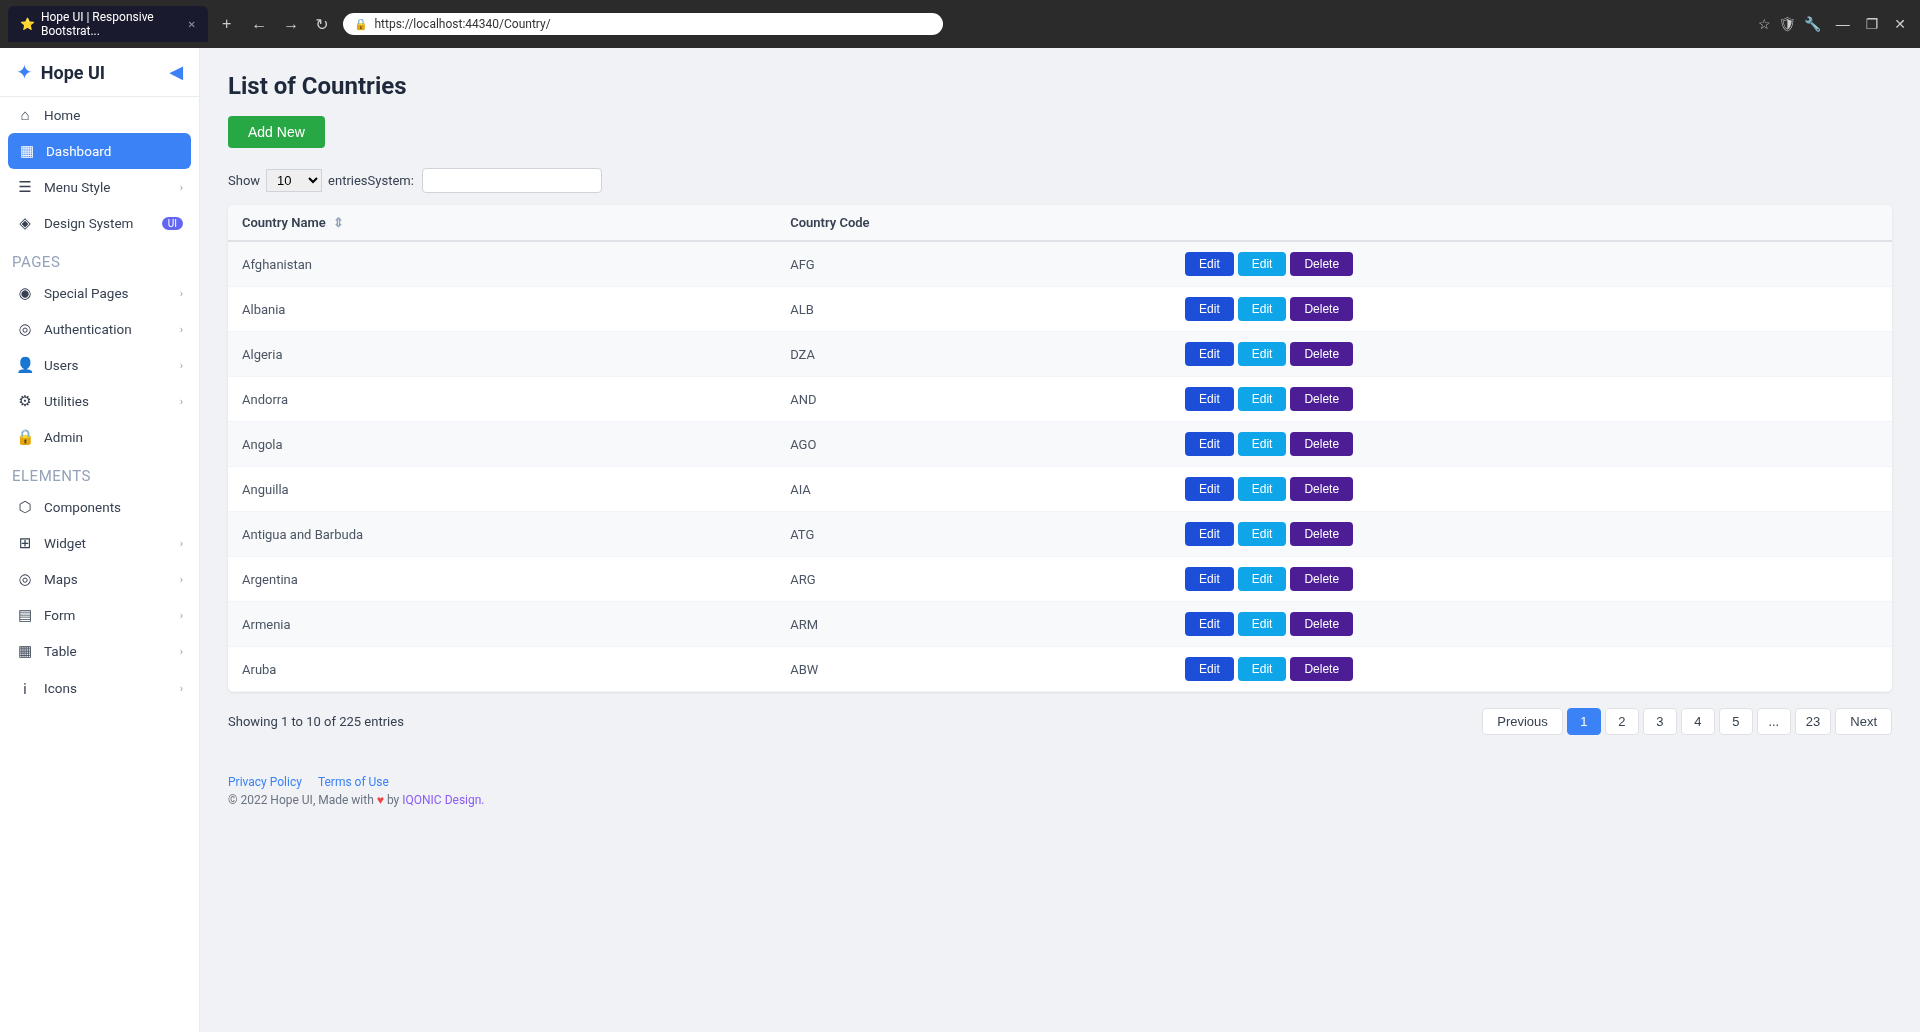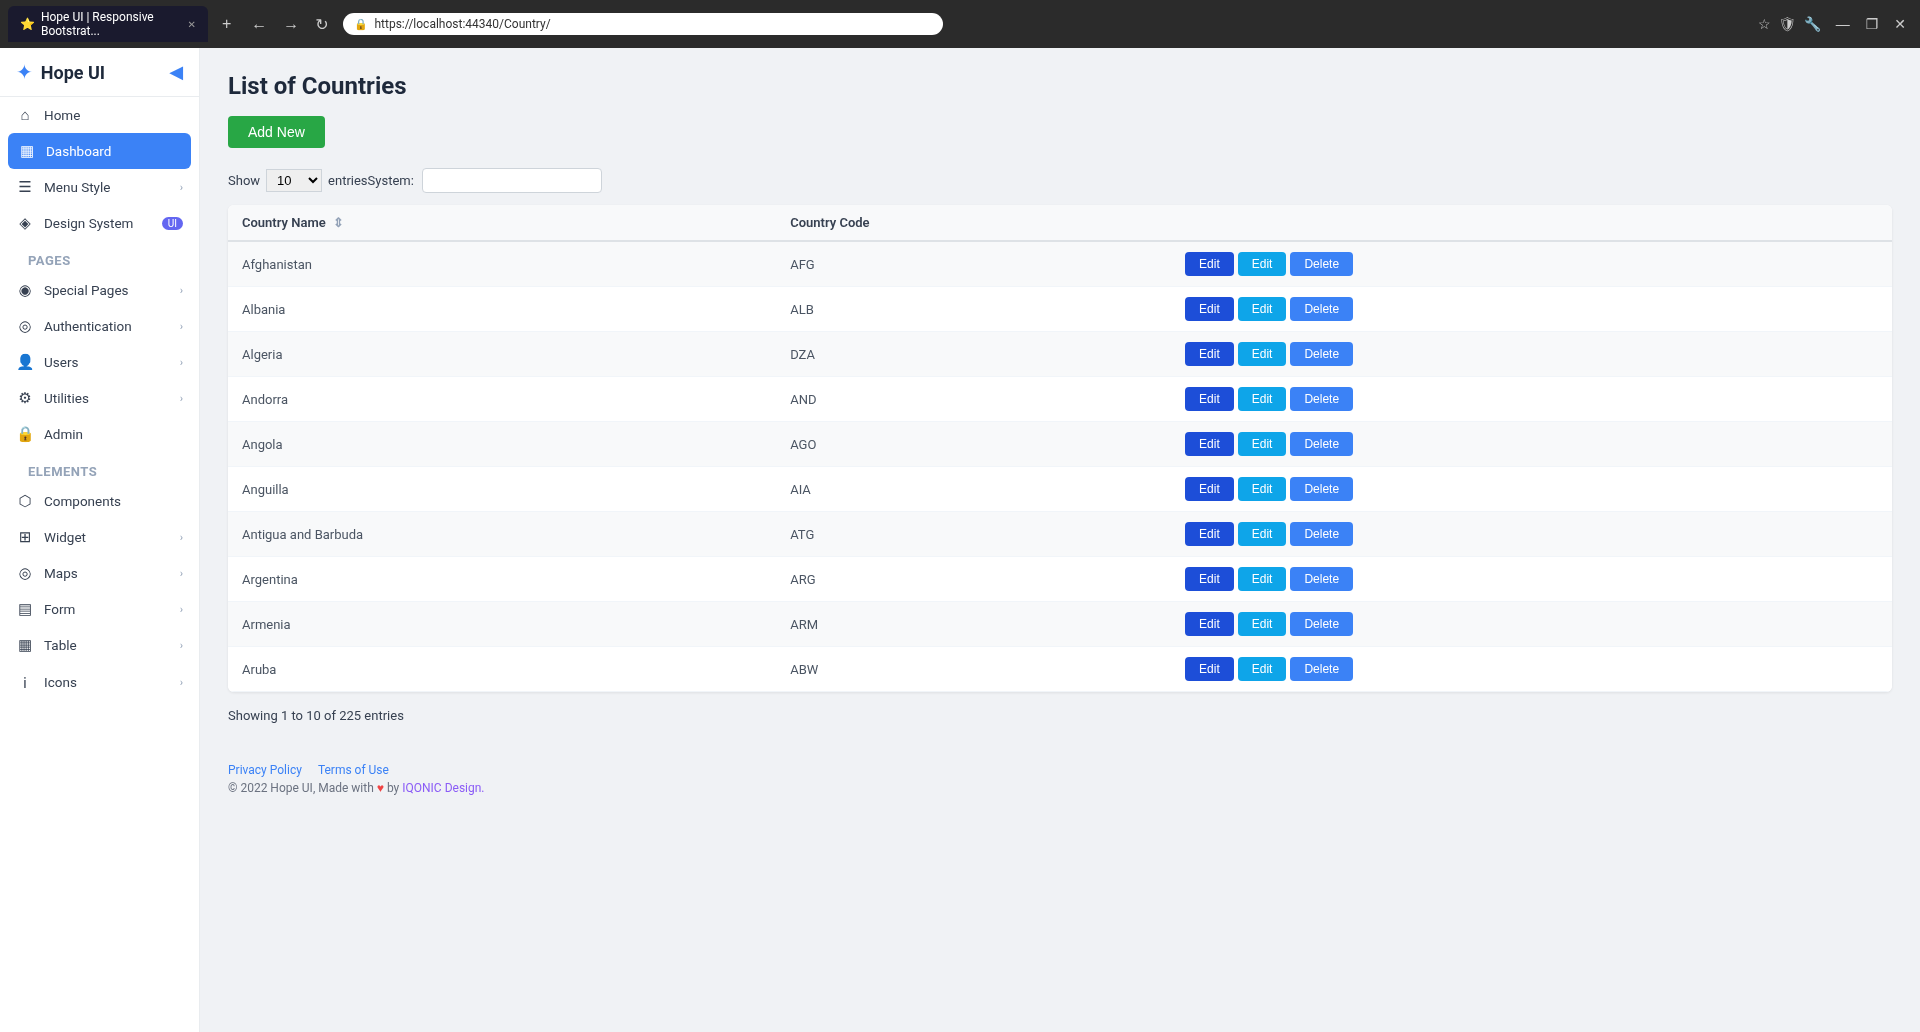--- a/index.html
+++ b/index.html
@@ -20,21 +20,21 @@
     
     .app-layout { display: flex; flex: 1; overflow: hidden; }
 
     
     .sidebar { width: 200px; background: #fff; border-right: 1px solid #e9ecef; overflow-y: auto; display: flex; flex-direction: column; }
     .sidebar-brand { padding: 12px 16px; display: flex; align-items: center; gap: 8px; border-bottom: 1px solid #e9ecef; }
     .brand-icon { color: #3b82f6; font-size: 20px; }
     .brand-name { font-weight: 700; font-size: 18px; color: #1e293b; }
     .back-btn { margin-left: auto; color: #3b82f6; background: none; border: none; cursor: pointer; font-size: 18px; }
 
-    .sidebar-section-label { padding: 12px 28px 4px; font-size: 13px; font-weight: 700; color: #94a3b8; text-transform: uppercase; letter-spacing: 0.5px; }
+    .sidebar-section-label { padding: 12px 12px 4px; font-size: 15px; font-weight: 400; color: #94a3b8; text-transform: uppercase; letter-spacing: 0.5px; }
 
     .sidebar-item { display: flex; align-items: center; gap: 10px; padding: 9px 16px; cursor: pointer; color: #374151; font-size: 13.5px; position: relative; }
     .sidebar-item.active { background: #3b82f6; color: #fff; border-radius: 6px; margin: 0 8px; padding: 9px 10px; }
     .sidebar-item .item-icon { font-size: 15px; width: 18px; text-align: center; }
     .sidebar-item .chevron { margin-left: auto; font-size: 11px; color: #94a3b8; }
     .sidebar-badge { background: #6366f1; color: #fff; font-size: 10px; padding: 1px 6px; border-radius: 10px; margin-left: auto; }
 
     
     .main-content { flex: 1; overflow-y: auto; padding: 24px 28px; background: #f0f2f5; }
 
@@ -52,21 +52,21 @@
     
     .data-table { width: 100%; border-collapse: collapse; background: #fff; border-radius: 6px; overflow: hidden; box-shadow: 0 1px 3px rgba(0,0,0,0.08); }
     .data-table thead th { background: #f8f9fa; padding: 10px 14px; text-align: left; font-size: 13px; font-weight: 600; color: #374151; border-bottom: 2px solid #dee2e6; }
     .data-table tbody tr { border-bottom: 1px solid #f1f5f9; }
     .data-table tbody tr:nth-child(odd) { background: #f8f9fa; }
     .data-table tbody tr:nth-child(even) { background: #fff; }
     .data-table tbody td { padding: 10px 14px; font-size: 13px; color: #4b5563; }
 
     .btn-edit-blue { background: #1d4ed8; color: #fff; border: none; padding: 5px 14px; border-radius: 4px; cursor: pointer; font-size: 12px; margin-right: 4px; }
     .btn-edit-teal { background: #0ea5e9; color: #fff; border: none; padding: 5px 14px; border-radius: 4px; cursor: pointer; font-size: 12px; margin-right: 4px; }
-    .btn-delete { background: #3b82f6; color: #fff; border: none; padding: 5px 14px; border-radius: 4px; cursor: pointer; font-size: 12px; }
+    .btn-delete { background: #4c1d95; color: #fff; border: none; padding: 5px 14px; border-radius: 4px; cursor: pointer; font-size: 12px; }
 
     
     .table-footer { display: flex; align-items: center; justify-content: space-between; margin-top: 16px; }
     .showing-info { font-size: 13px; color: #374151; }
     .pagination { display: flex; align-items: center; gap: 4px; }
     .page-btn { border: 1px solid #dee2e6; background: #fff; color: #374151; padding: 5px 10px; border-radius: 4px; cursor: pointer; font-size: 13px; min-width: 34px; text-align: center; }
     .page-btn.active { background: #3b82f6; color: #fff; border-color: #3b82f6; }
     .page-btn.prev-next { padding: 5px 14px; }
 
     
@@ -284,20 +284,31 @@
           <tr>
             <td>Aruba</td>
             <td>ABW</td>
             <td style="white-space: nowrap;"><button class="btn-edit-blue">Edit</button><button class="btn-edit-teal">Edit</button><button class="btn-delete">Delete</button></td>
           </tr>
         </tbody>
     </table>
 
     <div class="table-footer">
       <div class="showing-info">Showing 1 to 10 of 225 entries</div>
+      <div class="pagination">
+        <button class="page-btn prev-next">Previous</button>
+        <button class="page-btn active">1</button>
+        <button class="page-btn">2</button>
+        <button class="page-btn">3</button>
+        <button class="page-btn">4</button>
+        <button class="page-btn">5</button>
+        <button class="page-btn">...</button>
+        <button class="page-btn">23</button>
+        <button class="page-btn prev-next">Next</button>
+      </div>
     </div>
 
     <div class="page-footer">
       <div class="footer-links">
         <a href="#">Privacy Policy</a>
         <a href="#">Terms of Use</a>
       </div>
       <div class="footer-copy">
         <span>© 2022 Hope UI, Made with</span>
         <span class="heart">♥</span>

